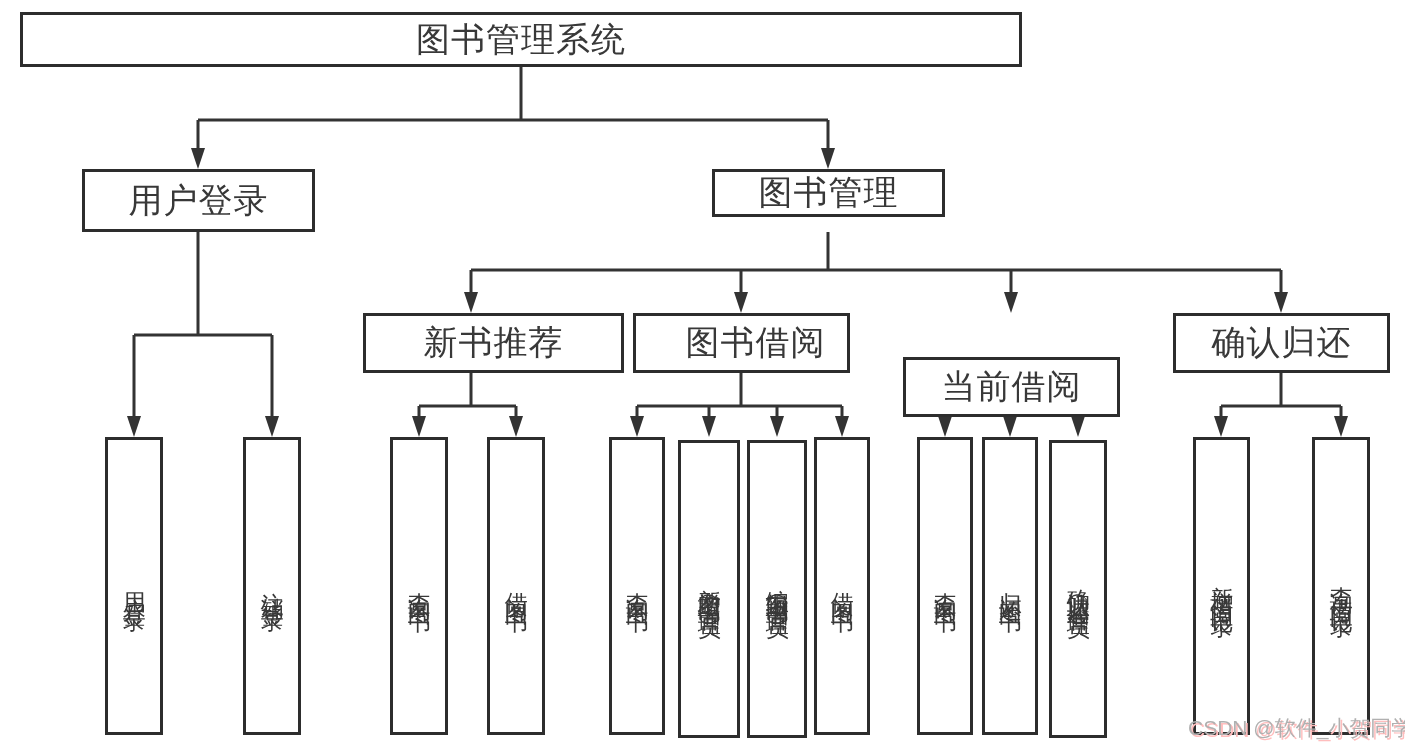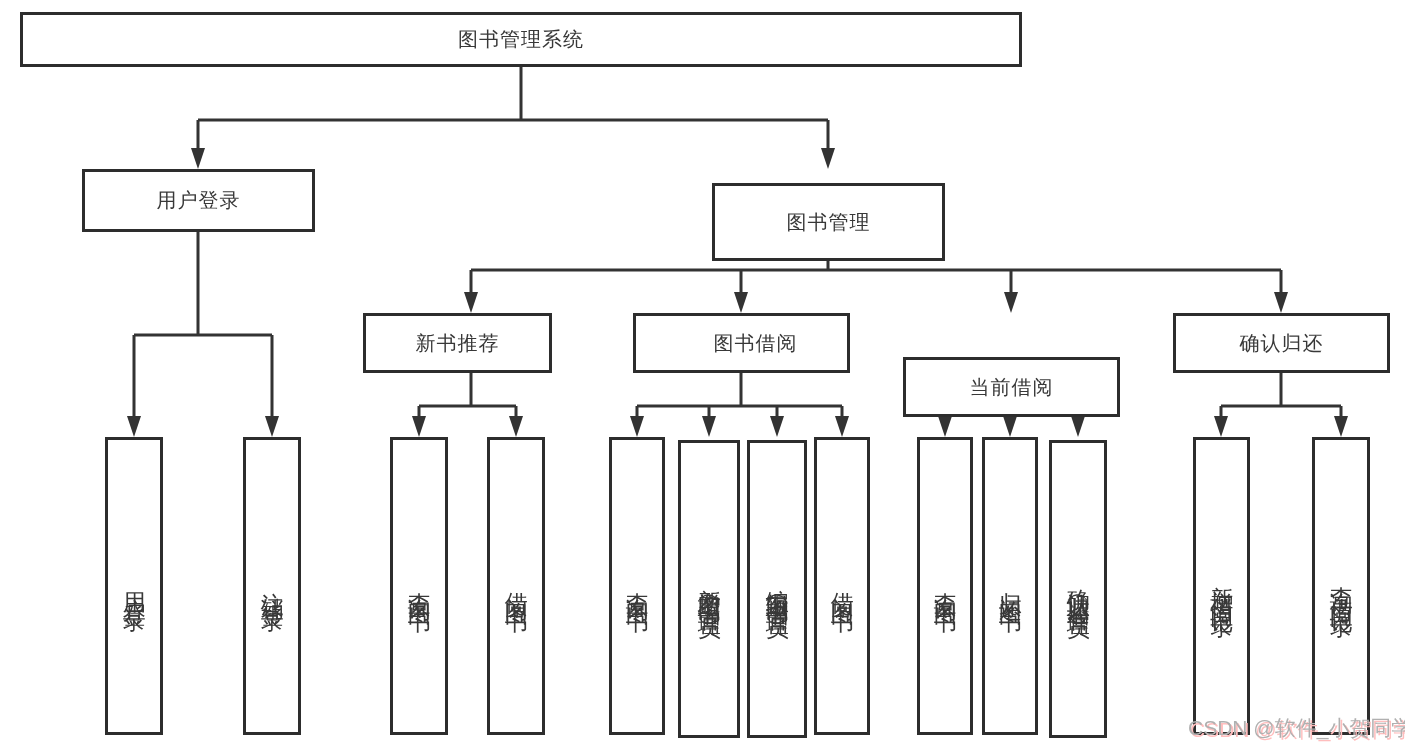--- a/index.html
+++ b/index.html
@@ -5,21 +5,21 @@
   html,body { margin:0; padding:0; background:#ffffff; }
   #canvas {
     position:relative; width:1405px; height:747px; background:#ffffff;
     font-family:"Liberation Sans", sans-serif; overflow:hidden;
   }
   #connectors { position:absolute; left:0; top:0; z-index:1; }
   .hnode {
     position:absolute; box-sizing:border-box; z-index:2;
     border:3px solid #2d2d2d; background:#ffffff;
     display:flex; align-items:center; justify-content:center;
-    font-size:20px; color:#383838; letter-spacing:1px; white-space:nowrap;
+    font-size:34px; color:#383838; letter-spacing:1px; white-space:nowrap;
   }
   .vleaf {
     position:absolute; box-sizing:border-box; z-index:2;
     border:3px solid #2d2d2d; background:#ffffff;
     display:flex; align-items:center; justify-content:center;
   }
   .vleaf .vtext {
     writing-mode:vertical-rl; text-orientation:mixed;
     font-size:23px; letter-spacing:6px; line-height:1.1; color:#383838;
   }
@@ -81,23 +81,23 @@
     <g stroke="#333333" stroke-width="3" fill="#333333">
       <path d="M1281 373 V406 M1221 406 H1341 M1221 406 V417 M1341 406 V417" fill="none"></path>
       <polygon points="1214,416 1228,416 1221,437" stroke="none"></polygon>
       <polygon points="1334,416 1348,416 1341,437" stroke="none"></polygon>
     </g>
   </svg>
 
   <div class="hnode" style="left:20px; top:12px; width:1002px; height:55px;">图书管理系统</div>
 
   <div class="hnode" style="left:82px; top:169px; width:233px; height:63px;">用户登录</div>
-  <div class="hnode" style="left:712px; top:183px; width:233px; height:78px;">图书管理</div>
+  <div class="hnode" style="left:712px; top:169px; width:233px; height:48px;">图书管理</div>
 
-  <div class="hnode" style="left:363px; top:313px; width:189px; height:60px;">新书推荐</div>
+  <div class="hnode" style="left:363px; top:313px; width:261px; height:60px;">新书推荐</div>
   <div class="hnode" style="left:633px; top:313px; width:217px; height:60px;padding-left:28px;">图书借阅</div>
   <div class="hnode" style="left:903px; top:313px; width:217px; height:60px;margin-top:44px;">当前借阅</div>
   <div class="hnode" style="left:1173px; top:313px; width:217px; height:60px;">确认归还</div>
 
   <div class="vleaf" style="left:105px; top:437px; width:58px; height:298px;">
     <span class="vtext">用户登录</span>
   </div>
   <div class="vleaf" style="left:243px; top:437px; width:58px; height:298px;">
     <span class="vtext">注销登录</span>
   </div>

